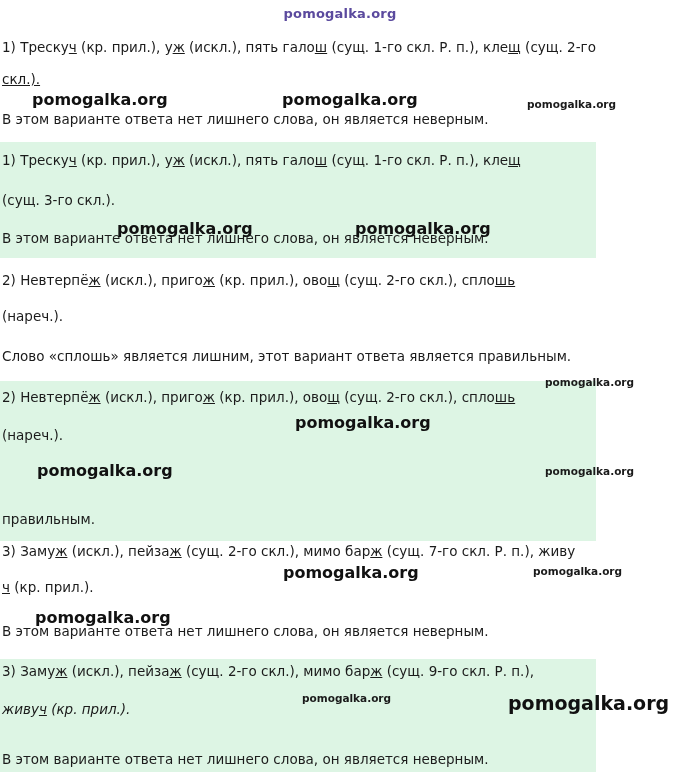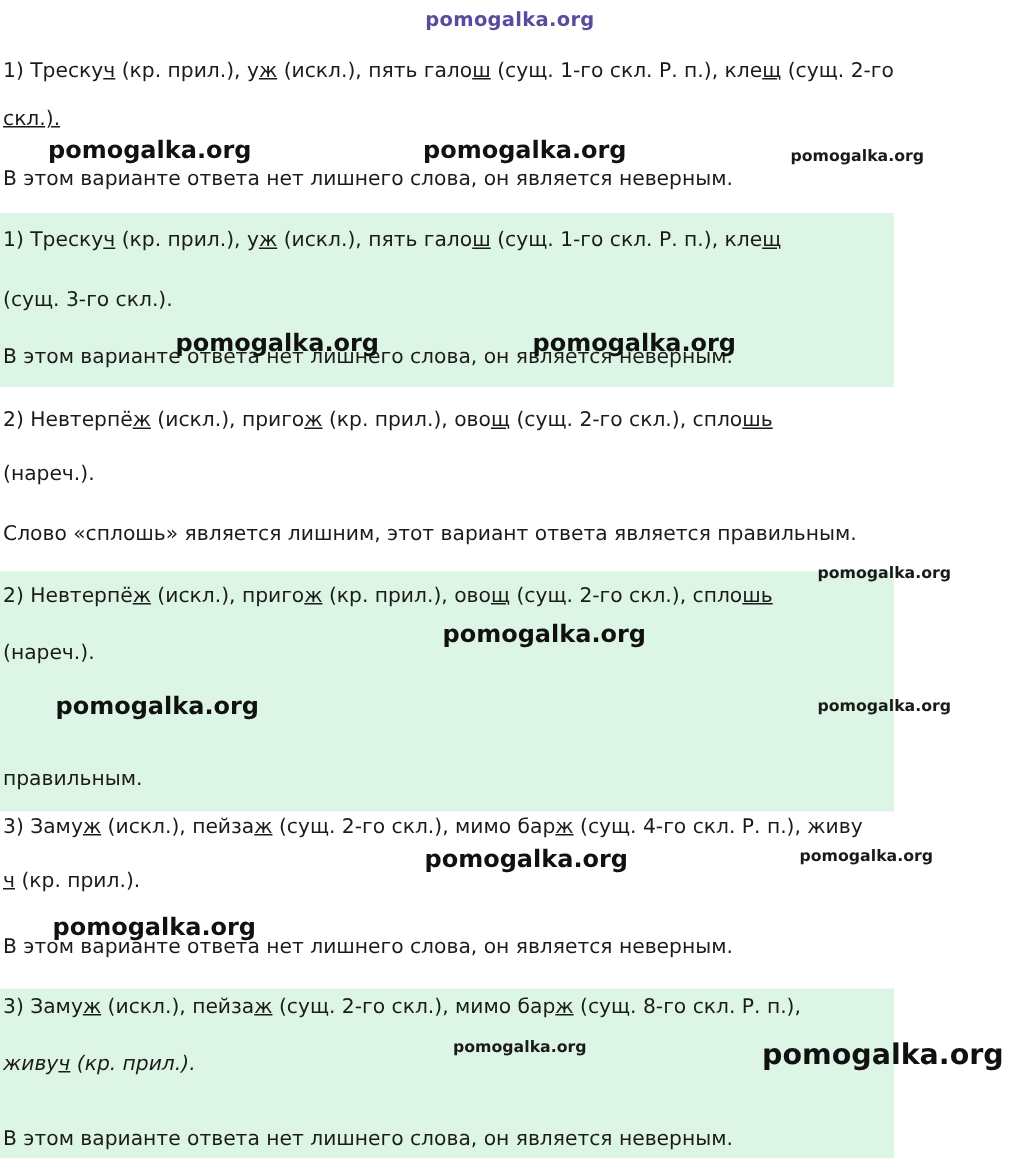--- a/index.html
+++ b/index.html
@@ -95,26 +95,26 @@
         <div class="line" style="position: absolute; left: 2px; top: 8px;"><span>2) Невтерпё</span><u class="ul">ж</u><span> (искл.), приго</span><u class="ul">ж</u><span> (кр. прил.), ово</span><u class="ul">щ</u><span> (сущ. 2-го скл.), спло</span><u class="ul">шь</u></div>
         <div class="line" style="position: absolute; left: 2px; top: 44px;"><span>(нареч.).</span></div>
         <div class="line" style="position: absolute; left: 2px; top: 84px;"><span>Слово «сплошь» является лишним, этот вариант ответа является правильным.</span></div>
       </div>
       <div class="block tinted" style="top: 381px; height: 160px;">
         <div class="line" style="position: absolute; left: 2px; top: 10px;"><span>2) Невтерпё</span><u class="ul">ж</u><span> (искл.), приго</span><u class="ul">ж</u><span> (кр. прил.), ово</span><u class="ul">щ</u><span> (сущ. 2-го скл.), спло</span><u class="ul">шь</u></div>
         <div class="line" style="position: absolute; left: 2px; top: 48px;"><span>(нареч.).</span></div>
         <div class="line" style="position: absolute; left: 2px; top: 132px;"><span>правильным.</span></div>
       </div>
       <div class="block" style="top: 539px; height: 110px;">
-        <div class="line" style="position: absolute; left: 2px; top: 6px;"><span>3) Заму</span><u class="ul">ж</u><span> (искл.), пейза</span><u class="ul">ж</u><span> (сущ. 2-го скл.), мимо бар</span><u class="ul">ж</u><span> (сущ. 4-го скл. Р. п.), живу</span></div>
+        <div class="line" style="position: absolute; left: 2px; top: 6px;"><span>3) Заму</span><u class="ul">ж</u><span> (искл.), пейза</span><u class="ul">ж</u><span> (сущ. 2-го скл.), мимо бар</span><u class="ul">ж</u><span> (сущ. 7-го скл. Р. п.), живу</span></div>
         <div class="line" style="position: absolute; left: 2px; top: 42px;"><u class="ul">ч</u><span> (кр. прил.).</span></div>
         <div class="line" style="position: absolute; left: 2px; top: 86px;"><span>В этом варианте ответа нет лишнего слова, он является неверным.</span></div>
       </div>
       <div class="block tinted" style="top: 659px; height: 113px;">
-        <div class="line" style="position: absolute; left: 2px; top: 6px;"><span>3) Заму</span><u class="ul">ж</u><span> (искл.), пейза</span><u class="ul">ж</u><span> (сущ. 2-го скл.), мимо бар</span><u class="ul">ж</u><span> (сущ. 8-го скл. Р. п.),</span></div>
+        <div class="line" style="position: absolute; left: 2px; top: 6px;"><span>3) Заму</span><u class="ul">ж</u><span> (искл.), пейза</span><u class="ul">ж</u><span> (сущ. 2-го скл.), мимо бар</span><u class="ul">ж</u><span> (сущ. 9-го скл. Р. п.),</span></div>
         <div class="line" style="position: absolute; left: 2px; top: 44px; font-style: italic;"><span>живу</span><u class="ul">ч</u><span> (кр. прил.).</span></div>
         <div class="line" style="position: absolute; left: 2px; top: 94px;"><span>В этом варианте ответа нет лишнего слова, он является неверным.</span></div>
       </div>
     </div>
   <div id="wm-root">
       <div class="wm mid" style="left: 32px; top: 90px;">pomogalka.org</div>
       <div class="wm mid" style="left: 282px; top: 90px;">pomogalka.org</div>
       <div class="wm small" style="left: 527px; top: 98px;">pomogalka.org</div>
       <div class="wm mid" style="left: 117px; top: 219px;">pomogalka.org</div>
       <div class="wm mid" style="left: 355px; top: 219px;">pomogalka.org</div>

